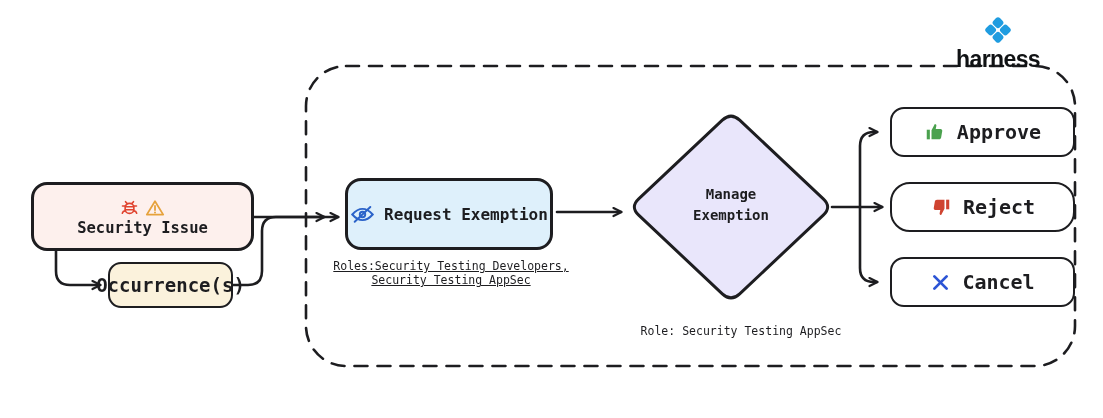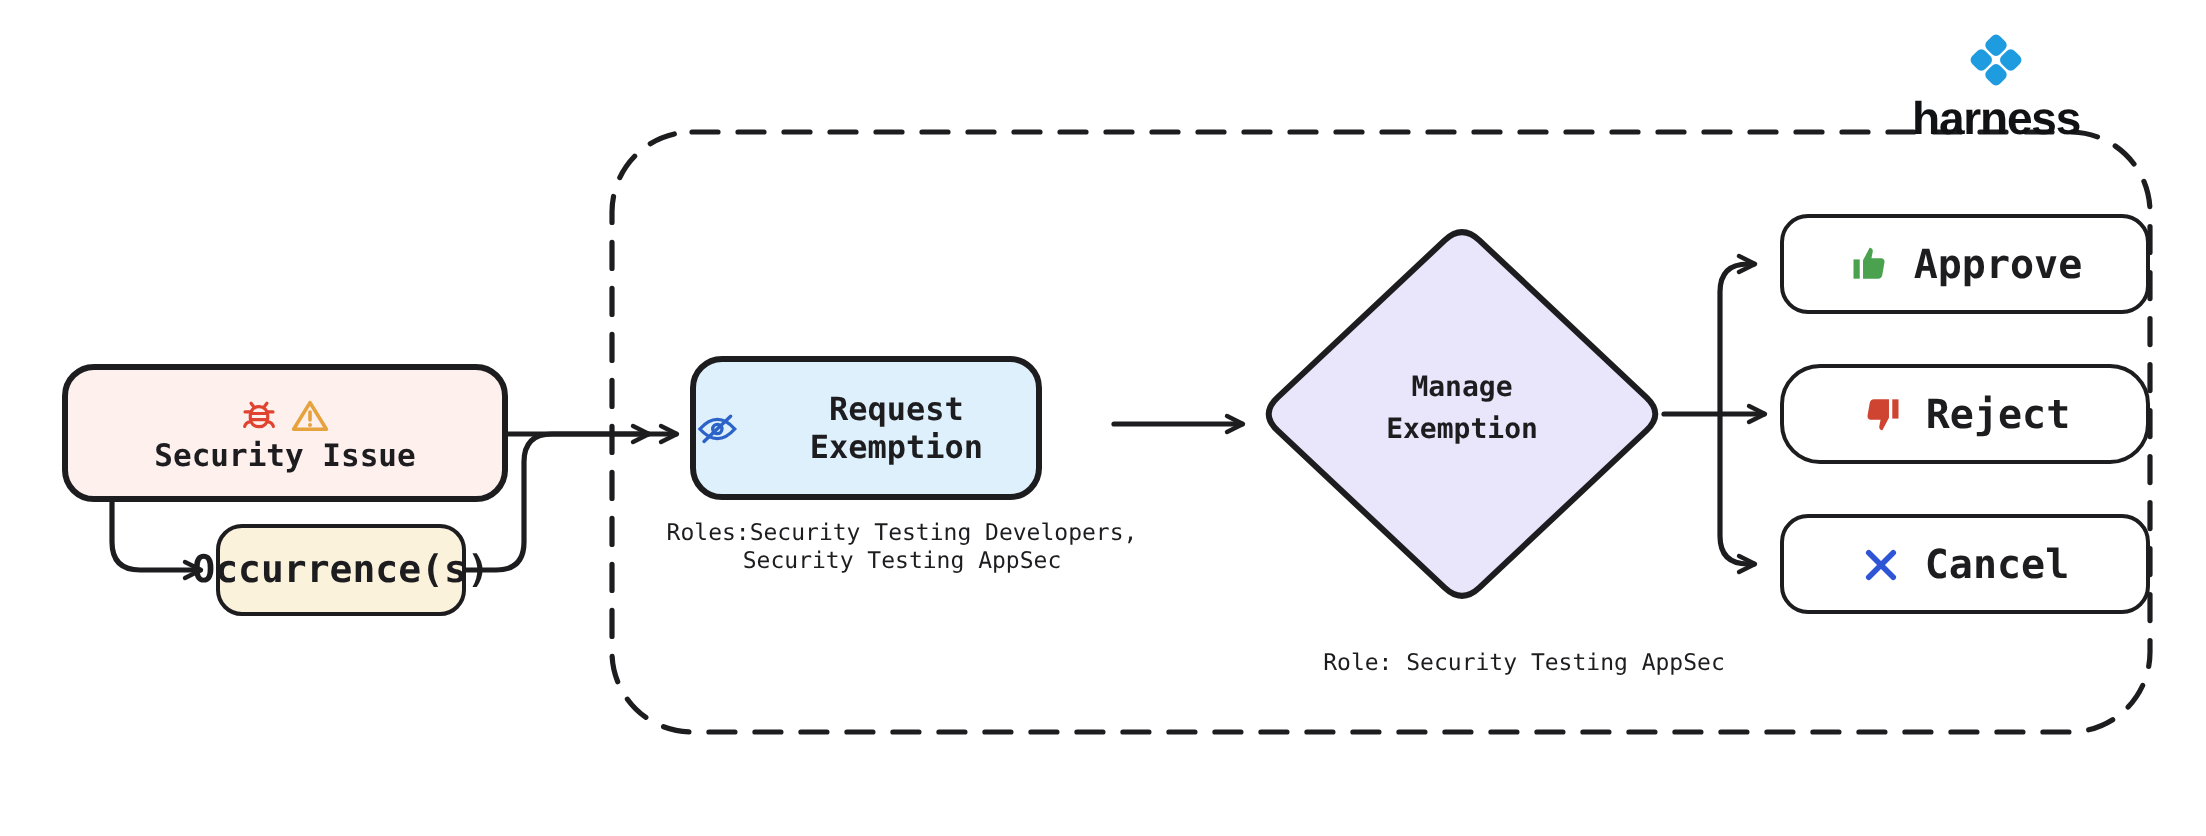--- a/index.html
+++ b/index.html
@@ -11,26 +11,26 @@
   .node{position:absolute;box-sizing:border-box;display:flex;align-items:center;justify-content:center;background:#fff;}
   .node .lbl{white-space:pre-line;text-align:center;}
 
   .security-issue{left:31px;top:182px;width:223px;height:69px;background:#fdf0ed;border:3px solid #1d1d20;border-radius:16px;flex-direction:column;gap:2px;padding-top:2px;}
   .security-issue .lbl{font-size:15.5px;font-weight:700;}
   .icon-row{display:flex;align-items:center;gap:6px;}
 
   .occurrences{left:108px;top:262px;width:125px;height:46px;background:#fbf2dc;border:2.5px solid #1d1d20;border-radius:13px;}
   .occurrences .lbl{font-size:19px;font-weight:700;}
 
-  .request-exemption{left:345px;top:178px;width:176px;height:72px;background:#def0fb;border:3px solid #1d1d20;border-radius:16px;gap:9px;}
+  .request-exemption{left:345px;top:178px;width:208px;height:72px;background:#def0fb;border:3px solid #1d1d20;border-radius:16px;gap:9px;}
   .request-exemption .lbl{font-size:16px;font-weight:700;}
 
   .small-note{position:absolute;font-size:11.5px;font-weight:500;line-height:1.25;text-align:center;white-space:pre-line;color:#1d1d20;}
-  .roles-note{left:325px;top:259px;width:252px;}
-  .role-note{left:657px;top:324px;width:210px;}
+  .roles-note{left:325px;top:259px;width:252px;text-decoration:underline;}
+  .role-note{left:636px;top:324px;width:210px;}
 
   .diamond-label{position:absolute;left:651px;top:184px;width:160px;text-align:center;font-size:14px;font-weight:700;line-height:1.5;white-space:pre-line;}
 
   .action{width:185px;height:50px;border:2.5px solid #1d1d20;border-radius:14px;background:#ffffff;gap:11px;}
   .action .lbl{font-size:20px;font-weight:700;}
   .approve{left:890px;top:107px;}
   .reject{left:890px;top:182px;border-radius:20px;}
   .cancel{left:890px;top:257px;}
 
   .workflow-title{position:absolute;top:374px;right:28px;font-size:20px;font-weight:700;letter-spacing:0.5px;}

